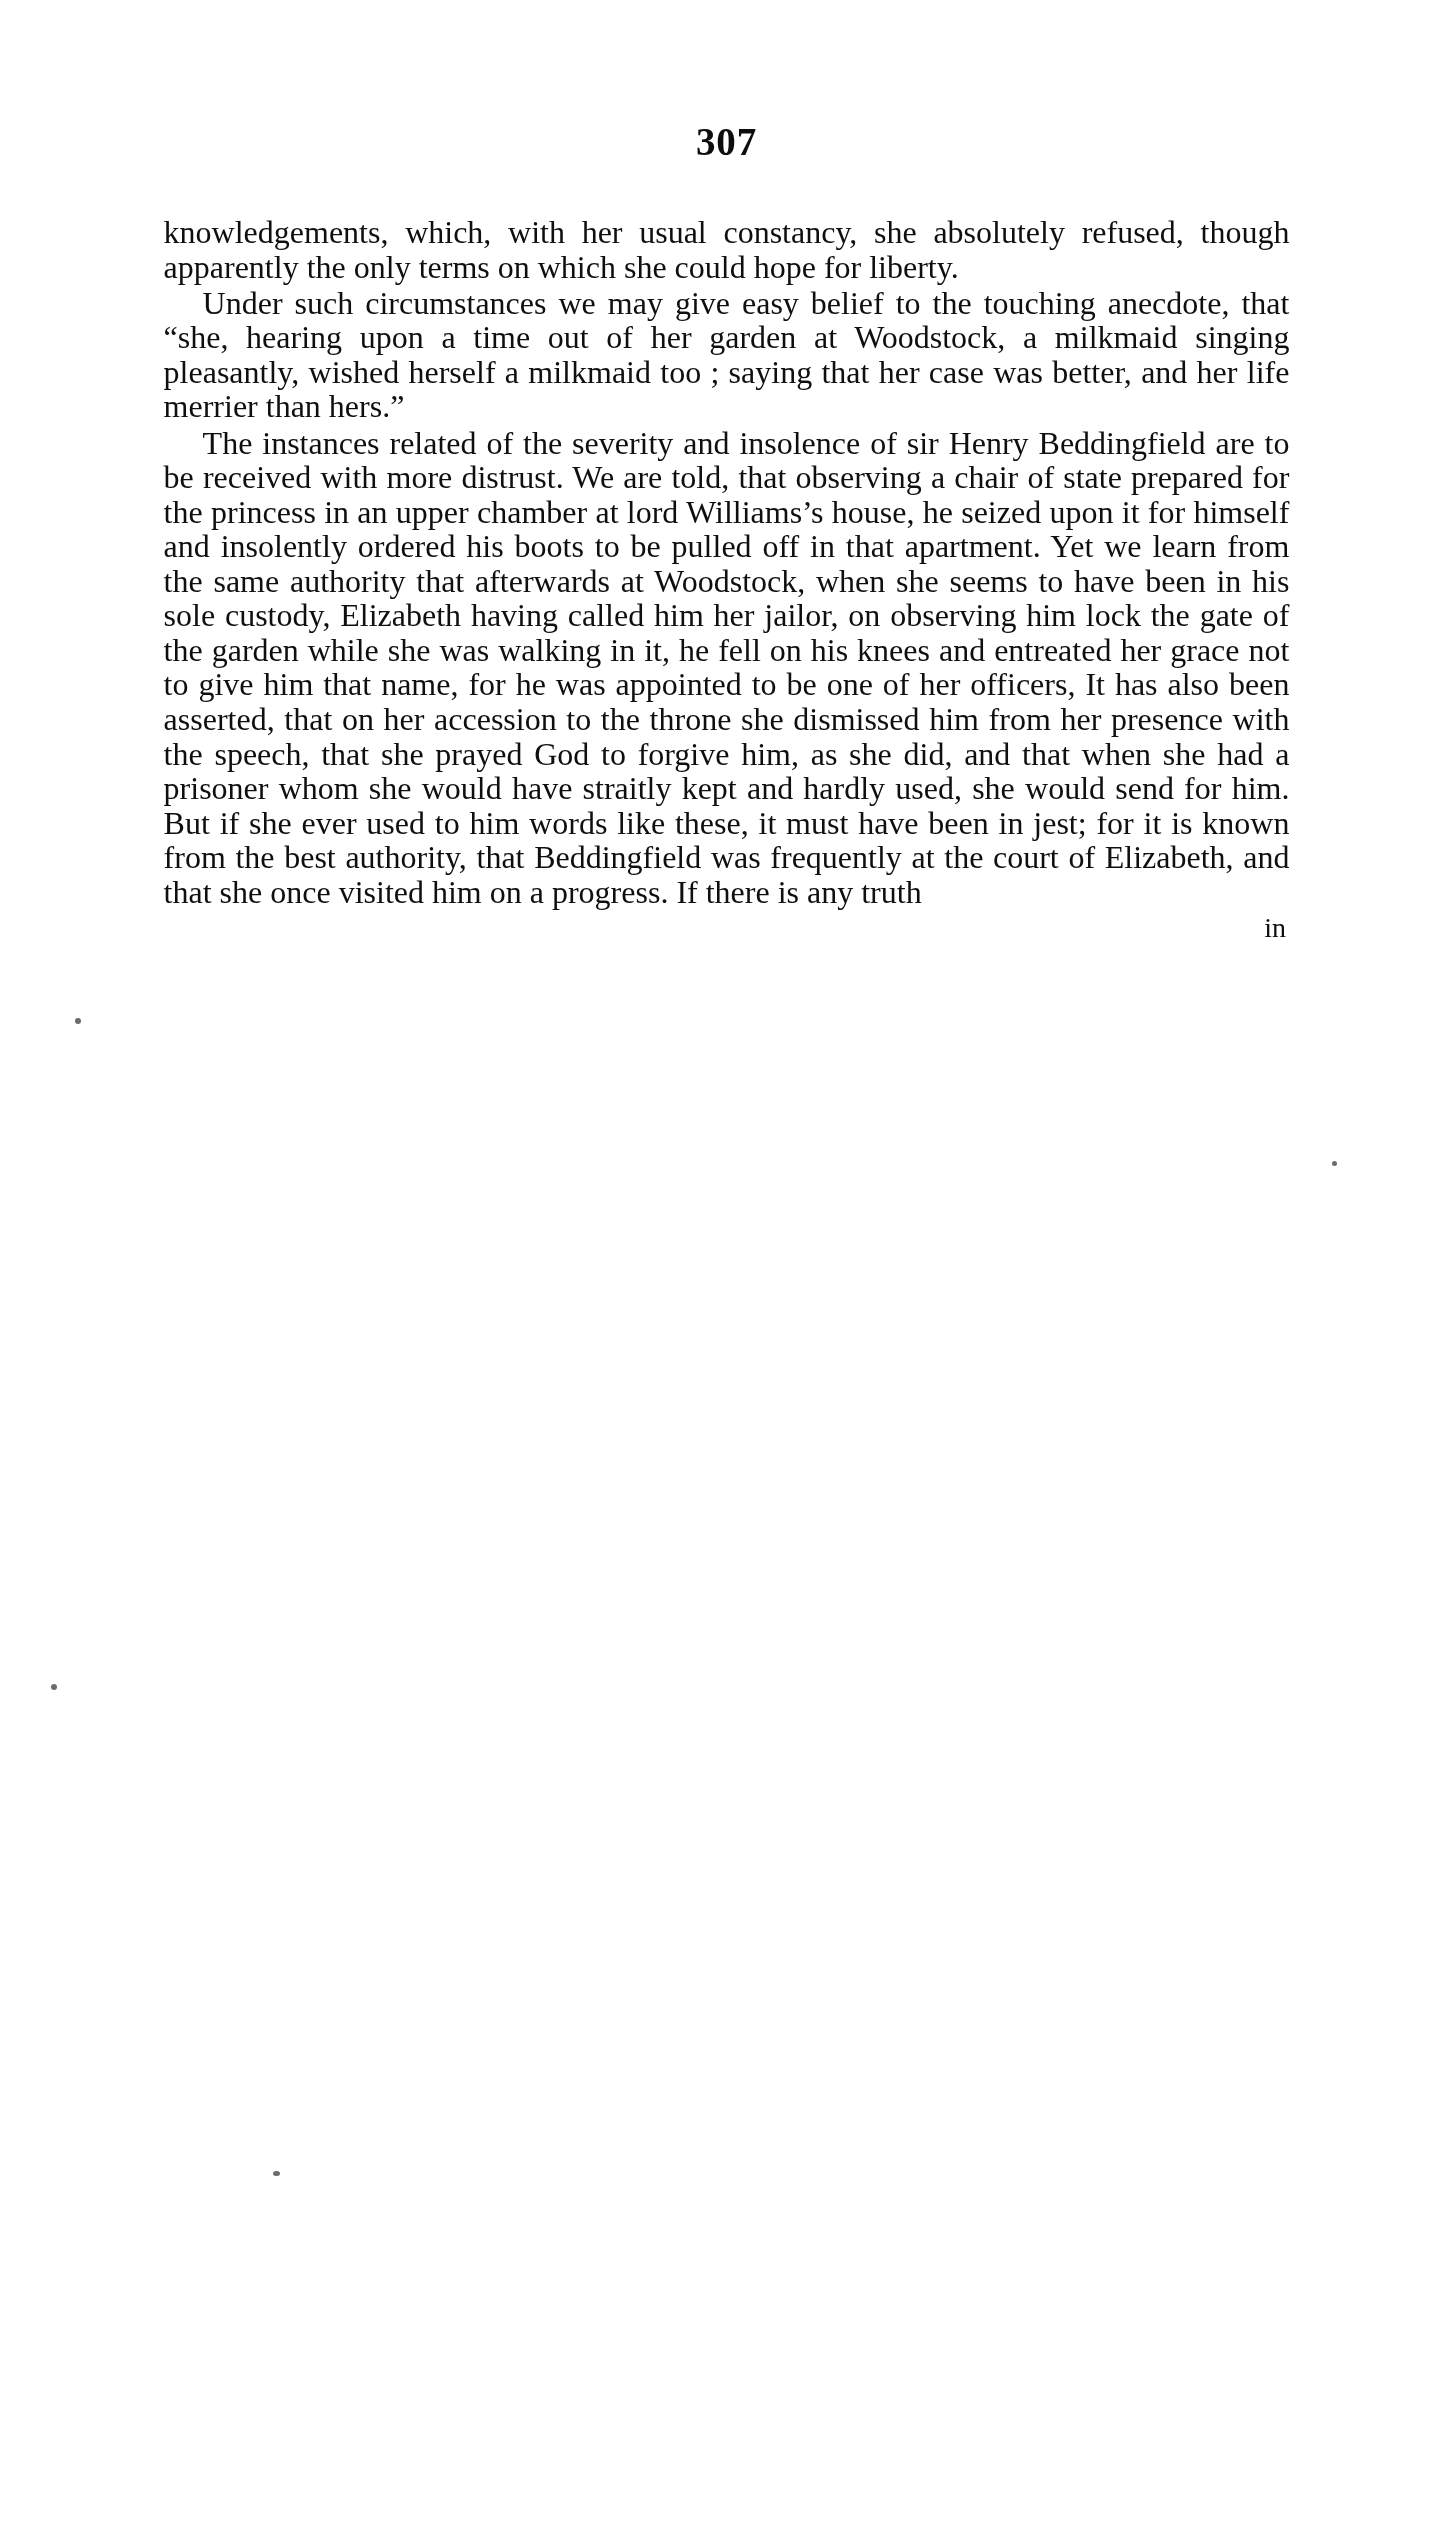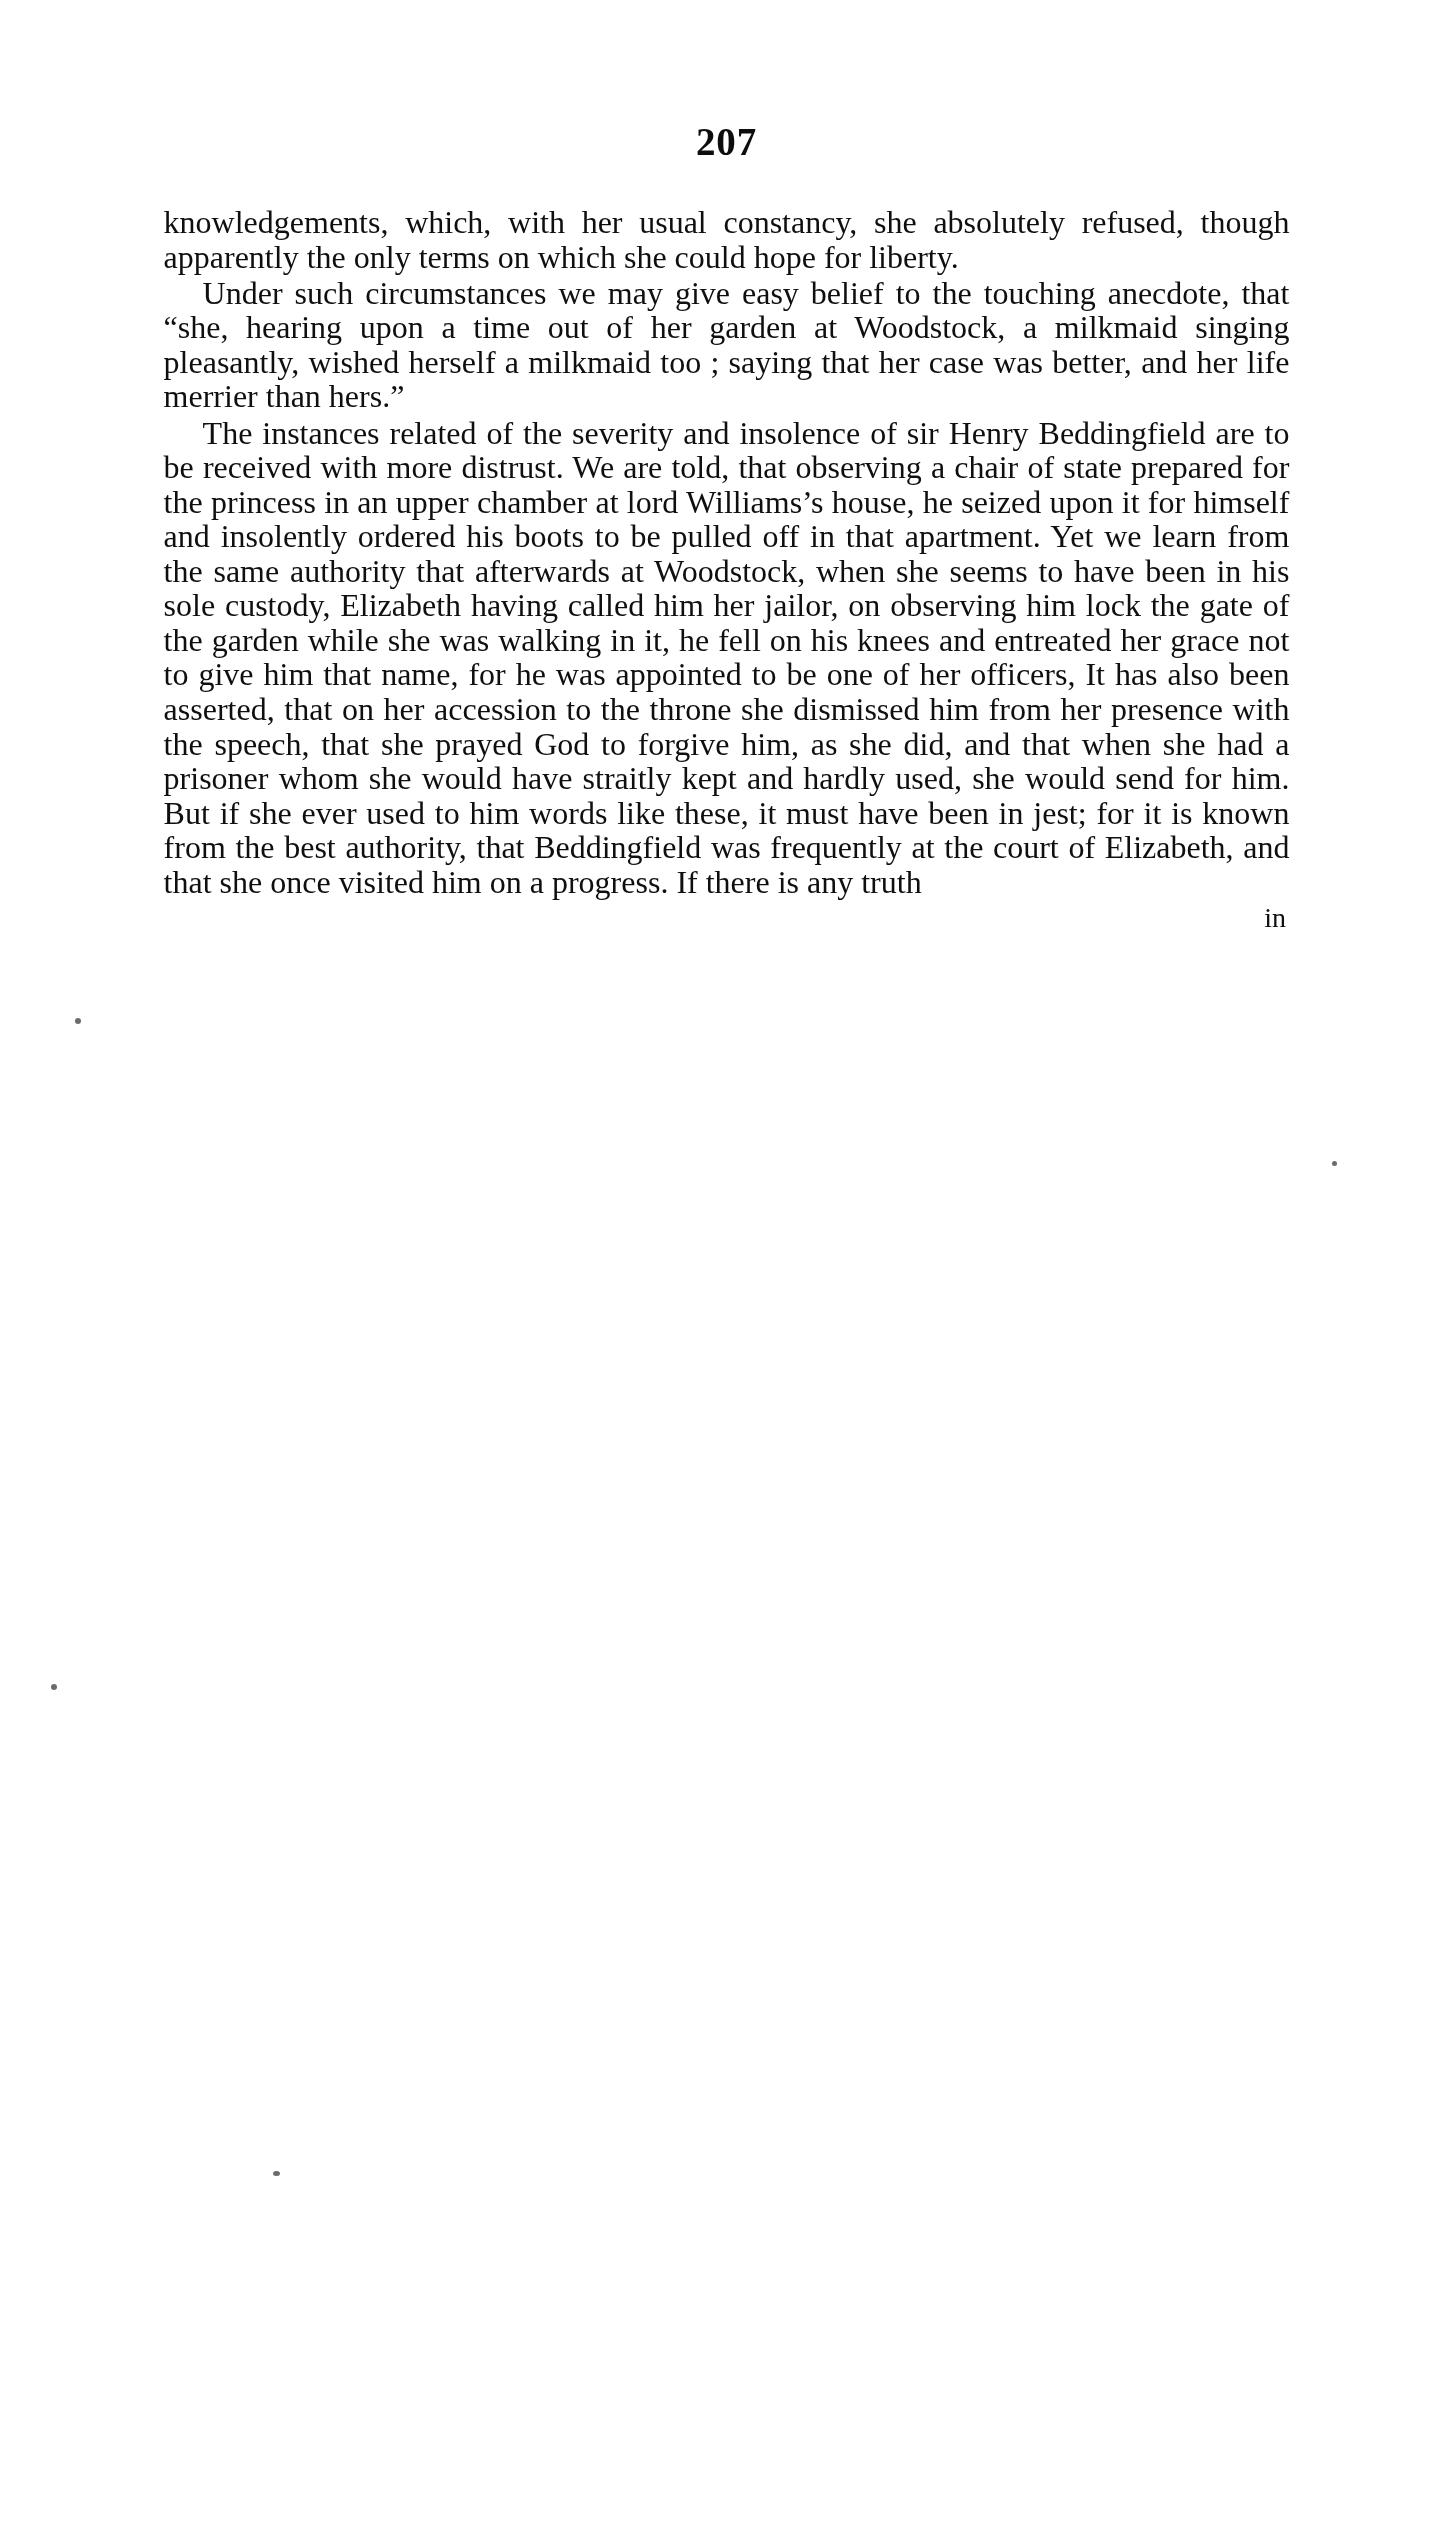--- a/index.html
+++ b/index.html
@@ -33,21 +33,21 @@
   }
   .text-block {
     margin: 0 auto;
     padding-top: 41px;
     width: 1136px;
     box-sizing: border-box;
     padding-left: 5.1px;
     padding-right: 5.1px;
   }
   .para {
-    margin: 0 0 0 0;
+    margin: 10px 0 0 0;
     font-size: 32px;
     line-height: 1.08;
     color: #0f0f0f;
     text-align: justify;
     text-justify: inter-word;
     -webkit-hyphens: none;
     hyphens: none;
   }
   .para.indent {
     text-indent: 39px;
@@ -73,21 +73,21 @@
   .speck.s1 { left: 75px;  top: 1018px; width: 6px;  height: 6px; }
   .speck.s2 { left: 1332px; top: 1161px; width: 5.1px; height: 5.1px; }
   .speck.s3 { left: 51px;  top: 1684px; width: 6px;  height: 6px; }
   .speck.s4 { left: 273px; top: 2171px; width: 6.8px;  height: 5.1px; }
 </style>
 </head>
 <body>
 
 <div class="page">
 
-  <div class="page-number">207</div>
+  <div class="page-number">307</div>
 
   <div class="text-block">
 
     <p class="para">knowledgements, which, with her usual constancy, she absolutely refused, though apparently the only terms on which she could hope for liberty.</p>
 
     <p class="para indent">Under such circumstances we may give easy belief to the touching anecdote, that “she, hearing upon a time out of her garden at Woodstock, a milkmaid singing pleasantly, wished herself a milkmaid too ; saying that her case was better, and her life merrier than hers.”</p>
 
     <p class="para indent">The instances related of the severity and insolence of sir Henry Beddingfield are to be received with more distrust.  We are told, that observing a chair of state prepared for the princess in an upper chamber at lord Williams’s house, he seized upon it for himself and insolently ordered his boots to be pulled off in that apartment.  Yet we learn from the same authority that afterwards at Woodstock, when she seems to have been in his sole custody, Elizabeth having called him her jailor, on observing him lock the gate of the garden while she was walking in it, he fell on his knees and entreated her grace not to give him that name, for he was appointed to be one of her officers,  It has also been asserted, that on her accession to the throne she dismissed him from her presence with the speech, that she prayed God to forgive him, as she did, and that when she had a prisoner whom she would have straitly kept and hardly used, she would send for him.  But if she ever used to him words like these, it must have been in jest; for it is known from the best authority, that Beddingfield was frequently at the court of Elizabeth, and that she once visited him on a progress.  If there is any truth</p>
 
     <div class="tail-line">in</div>

